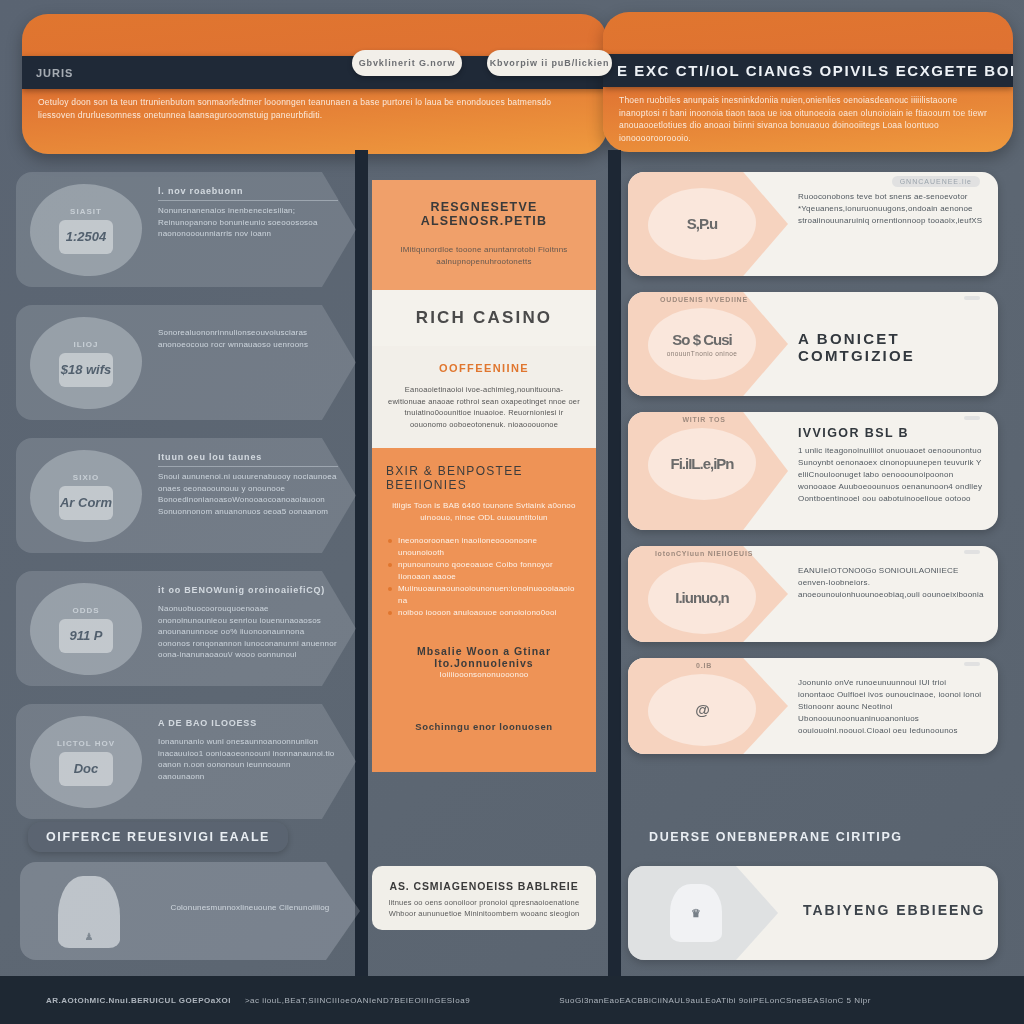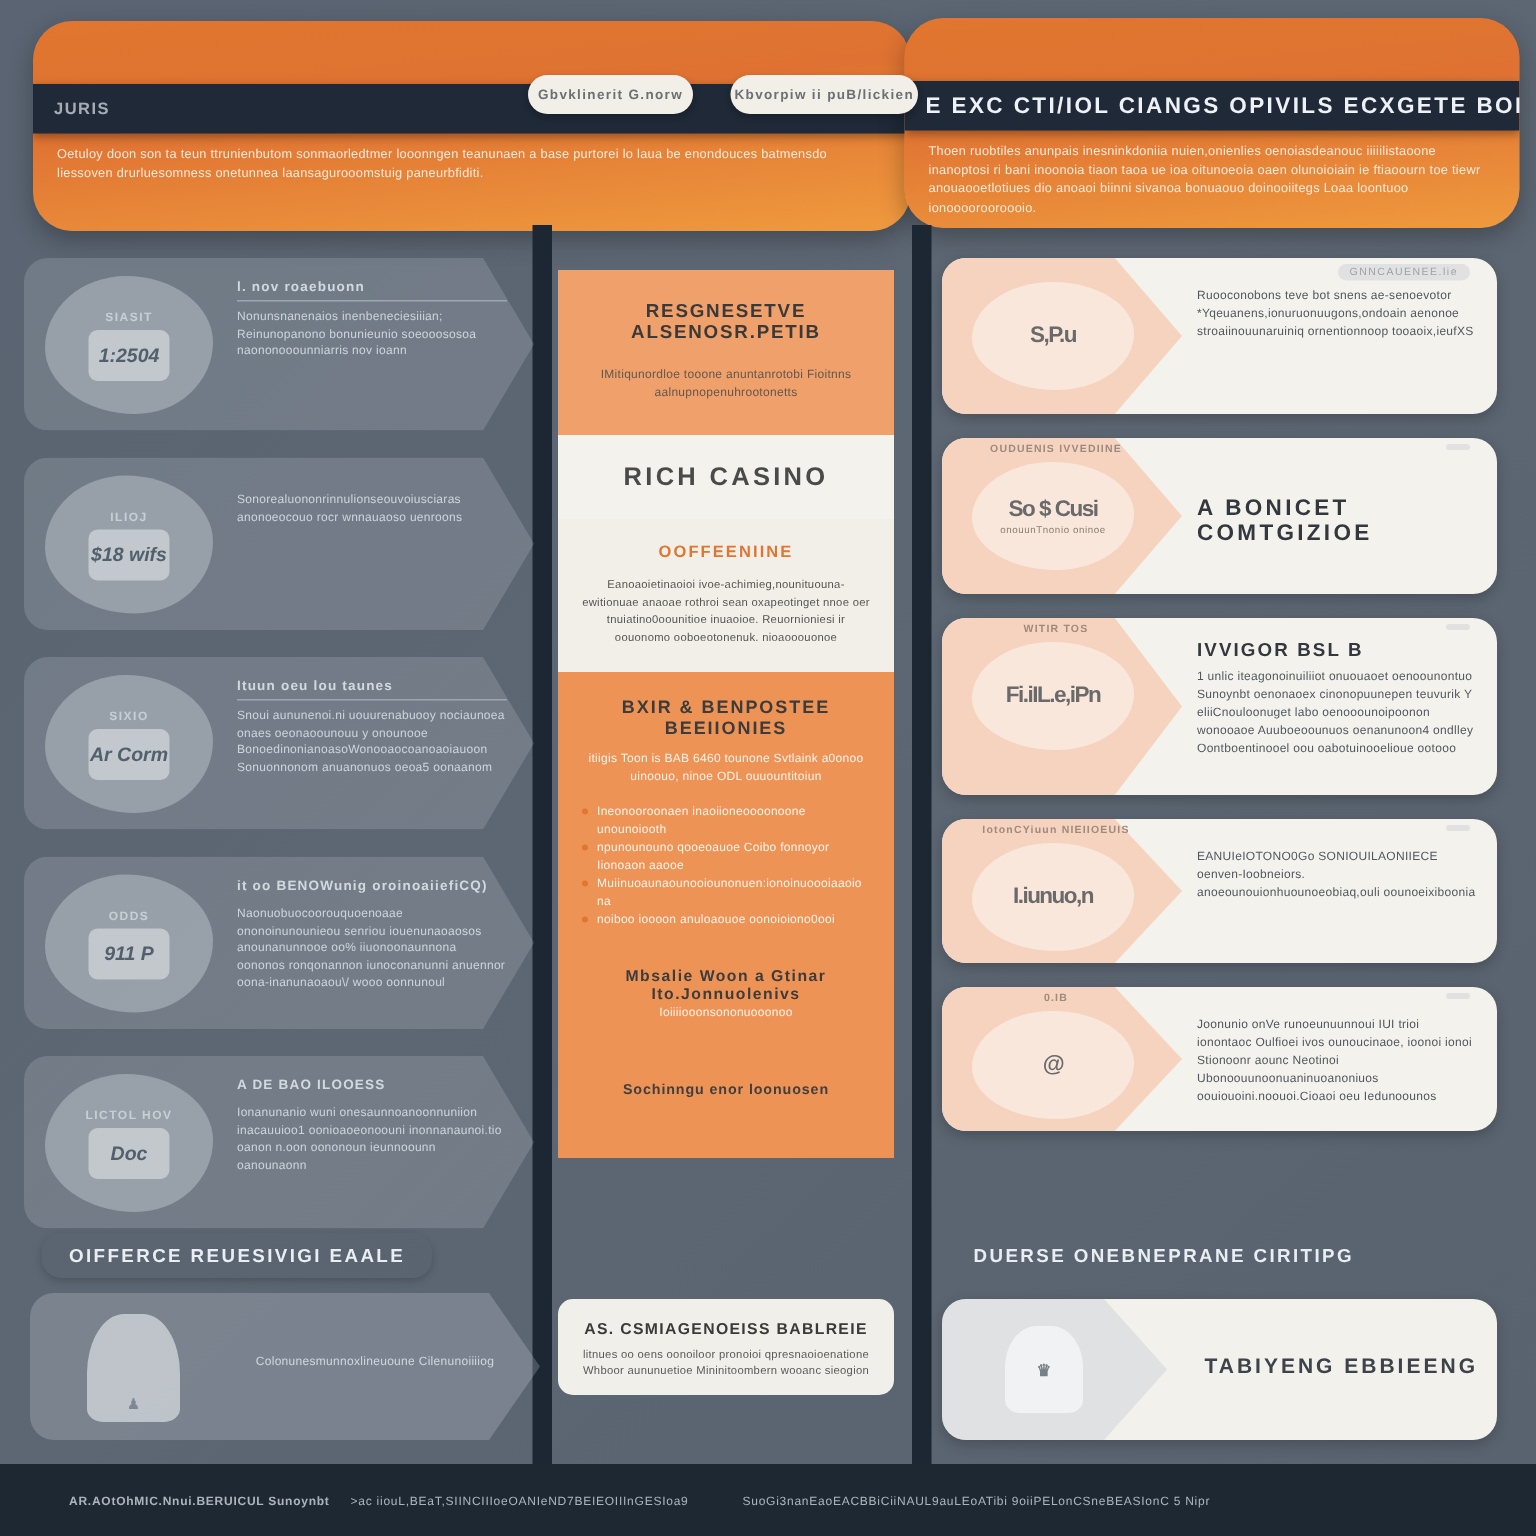--- a/index.html
+++ b/index.html
@@ -130,22 +130,22 @@
     color:#4a4a4a; font-weight:700; font-size:17px; letter-spacing:2.2px;
   }
   .cb-sec { padding:16px 14px 18px; }
   .cb-sec-h {
     color:#e0762f; font-weight:700; font-size:11px; letter-spacing:1.4px;
     text-align:center; margin-bottom:10px;
   }
   .cb-sec-b { color:#555; font-size:7.5px; line-height:11.5px; text-align:center; }
 
   .cb-list-h {
-    color:#3c3c3c; font-weight:700; font-size:12px; letter-spacing:1.3px;
-    text-align:center; margin-bottom:8px;
+    color:#3c3c3c; font-weight:400; font-size:12px; letter-spacing:1.3px;
+    margin-bottom:8px;
   }
   .cb-list-s { color:#fdf2e8; font-size:8px; line-height:11.5px; text-align:center; margin-bottom:12px;}
   .cb-li { color:#fdf3ea; font-size:8px; line-height:12px; padding-left:12px; position:relative; }
   .cb-li::before {
     content:""; position:absolute; left:2px; top:4px;
     width:4px; height:4px; border-radius:50%; background:#e0762f;
   }
   .cb-mid-h { color:#3c3c3c; font-weight:700; font-size:10.5px; letter-spacing:1px; text-align:center; }
   .cb-mid-s { color:#fdf2e8; font-size:8px; line-height:11.5px; text-align:center; }
   .cb-foot-h { color:#3f3f3f; font-weight:700; font-size:9.5px; text-align:center; letter-spacing:.6px;}
@@ -259,21 +259,21 @@
   
   .footer {
     position:absolute; left:0; bottom:0; width:1024px; height:48px;
     background:#1e2833;
     display:flex; align-items:center;
   }
   .footer .fseg { color:#c5ccd4; font-size:8px; letter-spacing:.5px; opacity:.85; }
   .f1 { margin-left:46px; font-weight:700; }
   .f2 { margin-left:14px; opacity:.6; }
   .f3 { opacity:.55; }
-  .f4 { margin-left:36px; opacity:.5; }
+  .f4 { margin-left:89px; opacity:.5; }
 </style>
 </head>
 <body>
 
 <div class="header-zone">
 
   <div class="hdr-panel hdr-left">
     <div class="hdr-titlebar">
       <span class="hdr-title hdr-title-sm ghost">JURIS</span>
     </div>
@@ -485,17 +485,17 @@
   <div class="bc-b ghost">litnues oo oens oonoiloor pronoioi qpresnaoioenatione Whboor aununuetioe Mininitoombern wooanc sieogion</div>
 </div>
 
 <div class="brcard">
   <div class="br-left"></div>
   <div class="br-icon">♛</div>
   <div class="br-txt ghost">TABIYENG EBBIEENG</div>
 </div>
 
 <div class="footer">
-  <span class="fseg f1 ghost">AR.AOtOhMIC.Nnui.BERUICUL Sunoynbt</span>
+  <span class="fseg f1 ghost">AR.AOtOhMIC.Nnui.BERUICUL GOEPOaXOI</span>
   <span class="fseg f2 ghost">&gt;ac iiouL,BEaT,SIINCIIIoeOANIeND7BEIEOIIInGESIoa9</span>
   <span class="fseg f4 ghost">SuoGi3nanEaoEACBBiCiiNAUL9auLEoATibi 9oiiPELonCS</span>
   <span class="fseg f3 ghost">neBEASIonC 5 Nipr</span>
 </div>
 
 </body></html>

